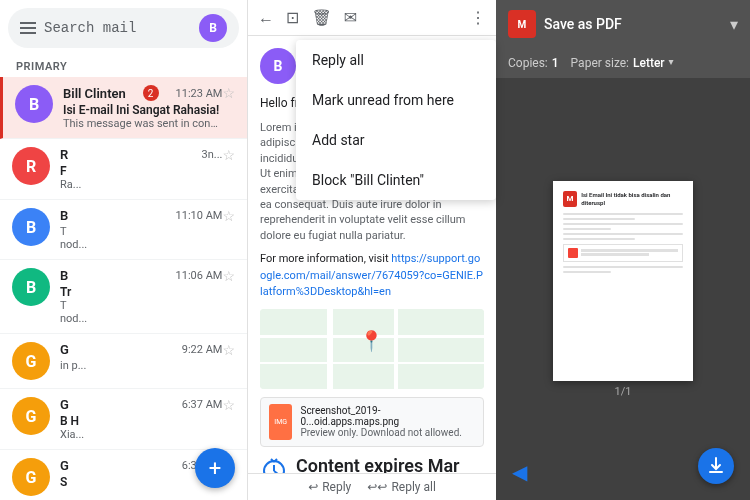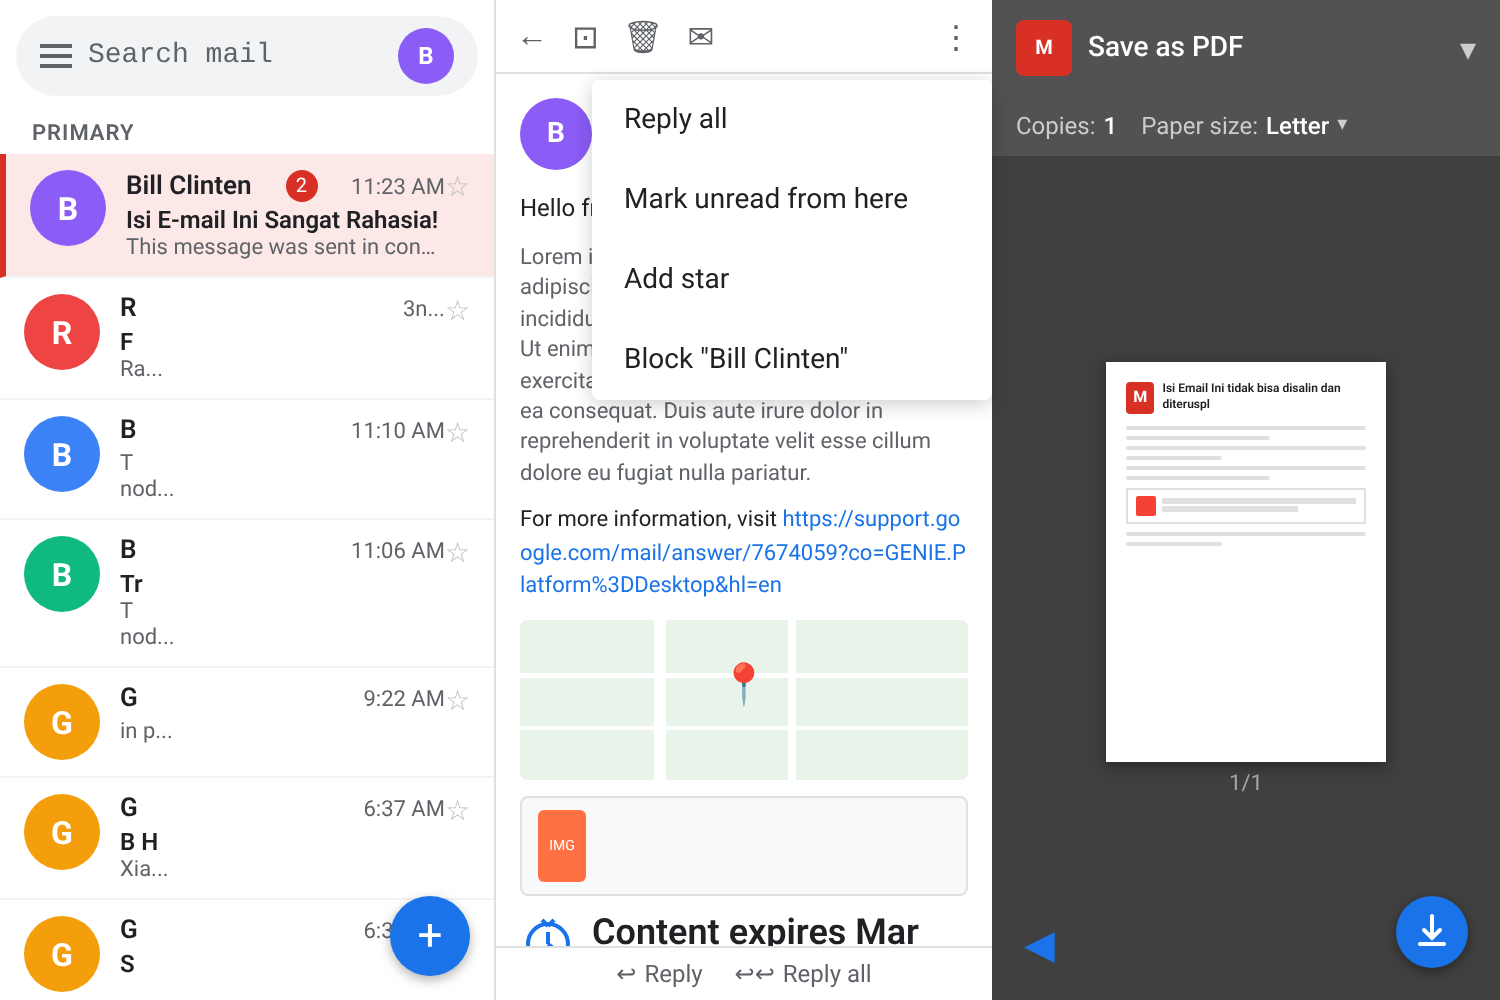--- a/index.html
+++ b/index.html
@@ -722,20 +722,24 @@
       <div style="width:100%;height:100%;background:linear-gradient(#e8f4ea 33%,#fff 33%,#fff 36%,#e8f4ea 36%,#e8f4ea 66%,#fff 66%,#fff 69%,#e8f4ea 69%);position:relative;">
         <div style="position:absolute;left:30%;top:0;bottom:0;width:6px;background:#fff;"></div>
         <div style="position:absolute;left:60%;top:0;bottom:0;width:4px;background:#fff;"></div>
         <div class="map-pin">📍</div>
       </div>
     </div>
 
     <div class="attachment-row">
       <div class="attachment-icon">
         <span style="font-size:7px;">IMG</span>
+      </div>
+      <div>
+        <div class="attachment-name">Screenshot_2019-0...oid.apps.maps.png</div>
+        <div class="attachment-sub">Preview only. Download not allowed.</div>
       </div>
     </div>
 
     <div class="expiry-section">
       <div class="expiry-icon">
         <svg width="28" height="28" viewBox="0 0 28 28">
           <circle cx="14" cy="16" r="10" fill="none" stroke="#1a73e8" stroke-width="2"></circle>
           <line x1="14" y1="10" x2="14" y2="16" stroke="#1a73e8" stroke-width="2"></line>
           <line x1="14" y1="16" x2="18" y2="19" stroke="#1a73e8" stroke-width="2"></line>
           <line x1="11" y1="4" x2="14" y2="7" stroke="#1a73e8" stroke-width="2"></line>

